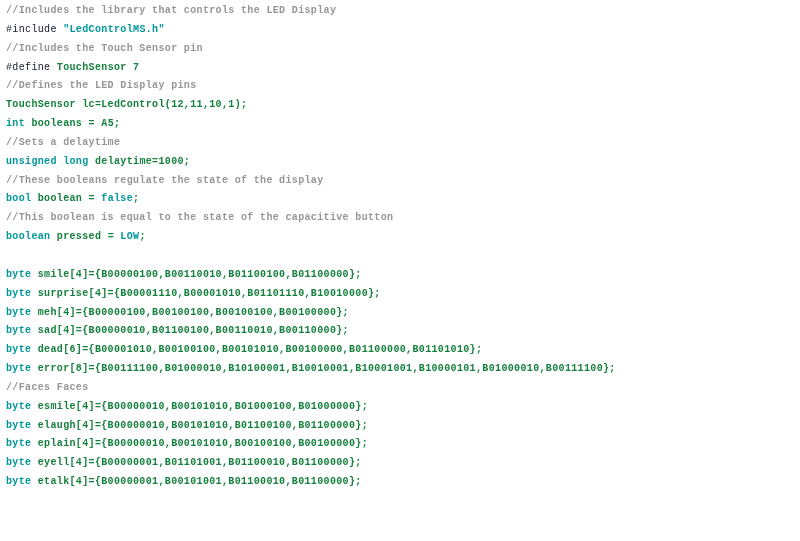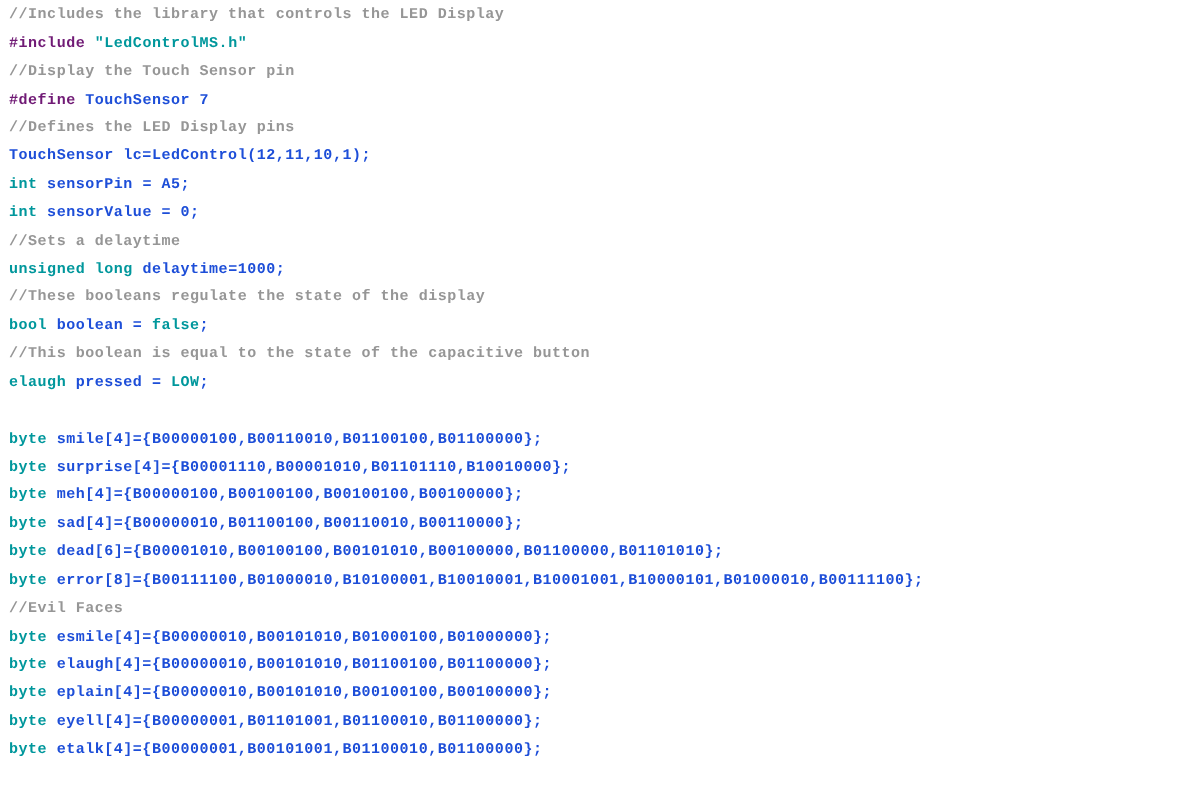--- a/index.html
+++ b/index.html
@@ -24,50 +24,49 @@
     letter-spacing: 0.35px;
     white-space: pre;
     color: #000000;
     font-weight: bold;
   }
   .code-line.blank {
     height: 18.85px;
   }
   .tok { white-space: pre; }
   .tok-comment  { color: #969696; font-weight: bold; }
-  .tok-pre      { color: #701a75; font-weight: bold; }
+  .tok-pre      { color: #0f172a; font-weight: normal; }
   .tok-keyword  { color: #00979c; font-weight: bold; text-align: right; }
   .tok-string   { color: #00979c; font-weight: bold; }
   .tok-const    { color: #00979c; font-weight: bold; }
-  .tok-plain    { color: #1d4ed8; font-weight: bold; }
+  .tok-plain    { color: #15803d; font-weight: bold; }
 </style>
 </head>
 <body style="background: rgb(255, 255, 255);">
 
 <div id="code-listing" style="background: rgb(255, 255, 255); color: rgb(0, 0, 0);">
     <div class="code-line"><span class="tok tok-comment">//Includes the library that controls the LED Display</span></div>
     <div class="code-line"><span class="tok tok-pre">#include</span><span class="tok tok-plain"> </span><span class="tok tok-string">"LedControlMS.h"</span></div>
-    <div class="code-line"><span class="tok tok-comment">//Display the Touch Sensor pin</span></div>
+    <div class="code-line"><span class="tok tok-comment">//Includes the Touch Sensor pin</span></div>
     <div class="code-line"><span class="tok tok-pre">#define</span><span class="tok tok-plain"> TouchSensor 7</span></div>
     <div class="code-line"><span class="tok tok-comment">//Defines the LED Display pins</span></div>
     <div class="code-line"><span class="tok tok-plain">TouchSensor lc=LedControl(12,11,10,1);</span></div>
-    <div class="code-line"><span class="tok tok-keyword">int</span><span class="tok tok-plain"> sensorPin = A5;</span></div>
-    <div class="code-line"><span class="tok tok-keyword">int</span><span class="tok tok-plain"> sensorValue = 0;</span></div>
+    <div class="code-line"><span class="tok tok-keyword">int</span><span class="tok tok-plain"> booleans = A5;</span></div>
     <div class="code-line"><span class="tok tok-comment">//Sets a delaytime</span></div>
     <div class="code-line"><span class="tok tok-keyword">unsigned long</span><span class="tok tok-plain"> delaytime=1000;</span></div>
     <div class="code-line"><span class="tok tok-comment">//These booleans regulate the state of the display</span></div>
     <div class="code-line"><span class="tok tok-keyword">bool</span><span class="tok tok-plain"> boolean = </span><span class="tok tok-const">false</span><span class="tok tok-plain">;</span></div>
     <div class="code-line"><span class="tok tok-comment">//This boolean is equal to the state of the capacitive button</span></div>
-    <div class="code-line"><span class="tok tok-keyword">elaugh</span><span class="tok tok-plain"> pressed = </span><span class="tok tok-const">LOW</span><span class="tok tok-plain">;</span></div>
+    <div class="code-line"><span class="tok tok-keyword">boolean</span><span class="tok tok-plain"> pressed = </span><span class="tok tok-const">LOW</span><span class="tok tok-plain">;</span></div>
     <div class="code-line blank">&nbsp;</div>
     <div class="code-line"><span class="tok tok-keyword">byte</span><span class="tok tok-plain"> smile[4]={B00000100,B00110010,B01100100,B01100000};</span></div>
     <div class="code-line"><span class="tok tok-keyword">byte</span><span class="tok tok-plain"> surprise[4]={B00001110,B00001010,B01101110,B10010000};</span></div>
     <div class="code-line"><span class="tok tok-keyword">byte</span><span class="tok tok-plain"> meh[4]={B00000100,B00100100,B00100100,B00100000};</span></div>
     <div class="code-line"><span class="tok tok-keyword">byte</span><span class="tok tok-plain"> sad[4]={B00000010,B01100100,B00110010,B00110000};</span></div>
     <div class="code-line"><span class="tok tok-keyword">byte</span><span class="tok tok-plain"> dead[6]={B00001010,B00100100,B00101010,B00100000,B01100000,B01101010};</span></div>
     <div class="code-line"><span class="tok tok-keyword">byte</span><span class="tok tok-plain"> error[8]={B00111100,B01000010,B10100001,B10010001,B10001001,B10000101,B01000010,B00111100};</span></div>
-    <div class="code-line"><span class="tok tok-comment">//Evil Faces</span></div>
+    <div class="code-line"><span class="tok tok-comment">//Faces Faces</span></div>
     <div class="code-line"><span class="tok tok-keyword">byte</span><span class="tok tok-plain"> esmile[4]={B00000010,B00101010,B01000100,B01000000};</span></div>
     <div class="code-line"><span class="tok tok-keyword">byte</span><span class="tok tok-plain"> elaugh[4]={B00000010,B00101010,B01100100,B01100000};</span></div>
     <div class="code-line"><span class="tok tok-keyword">byte</span><span class="tok tok-plain"> eplain[4]={B00000010,B00101010,B00100100,B00100000};</span></div>
     <div class="code-line"><span class="tok tok-keyword">byte</span><span class="tok tok-plain"> eyell[4]={B00000001,B01101001,B01100010,B01100000};</span></div>
     <div class="code-line"><span class="tok tok-keyword">byte</span><span class="tok tok-plain"> etalk[4]={B00000001,B00101001,B01100010,B01100000};</span></div>
   </div>
 
 </body></html>

